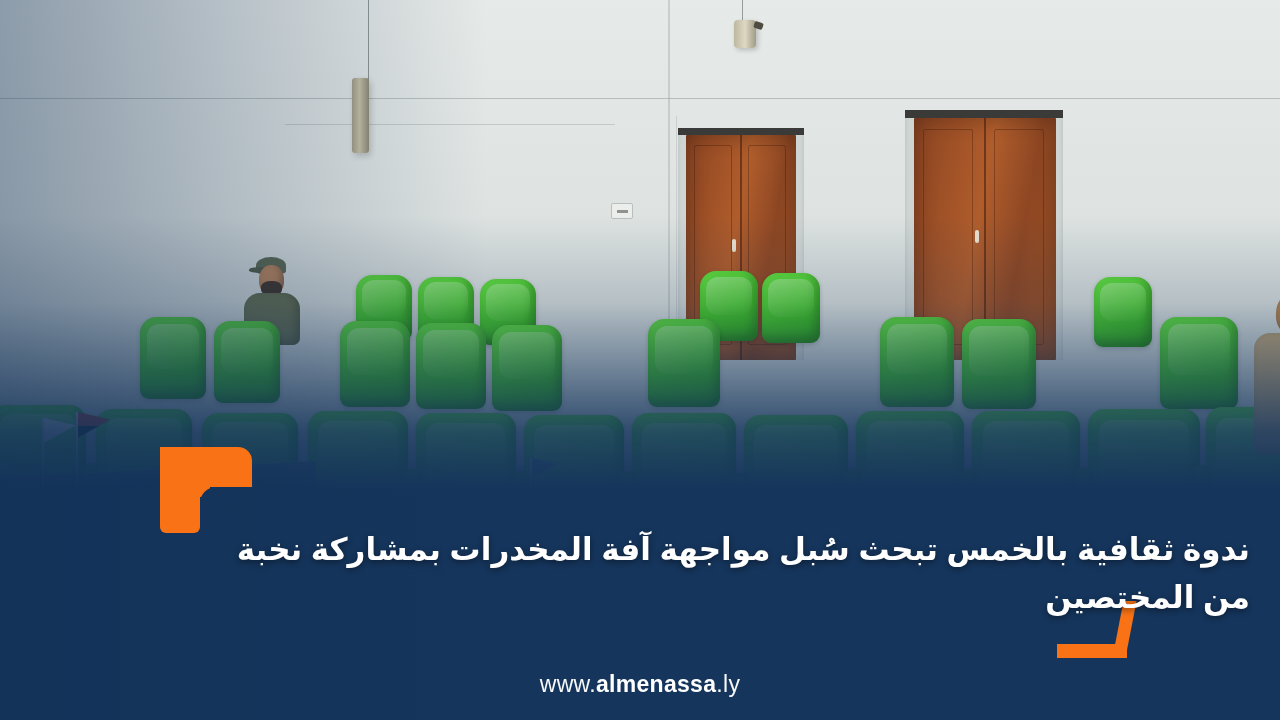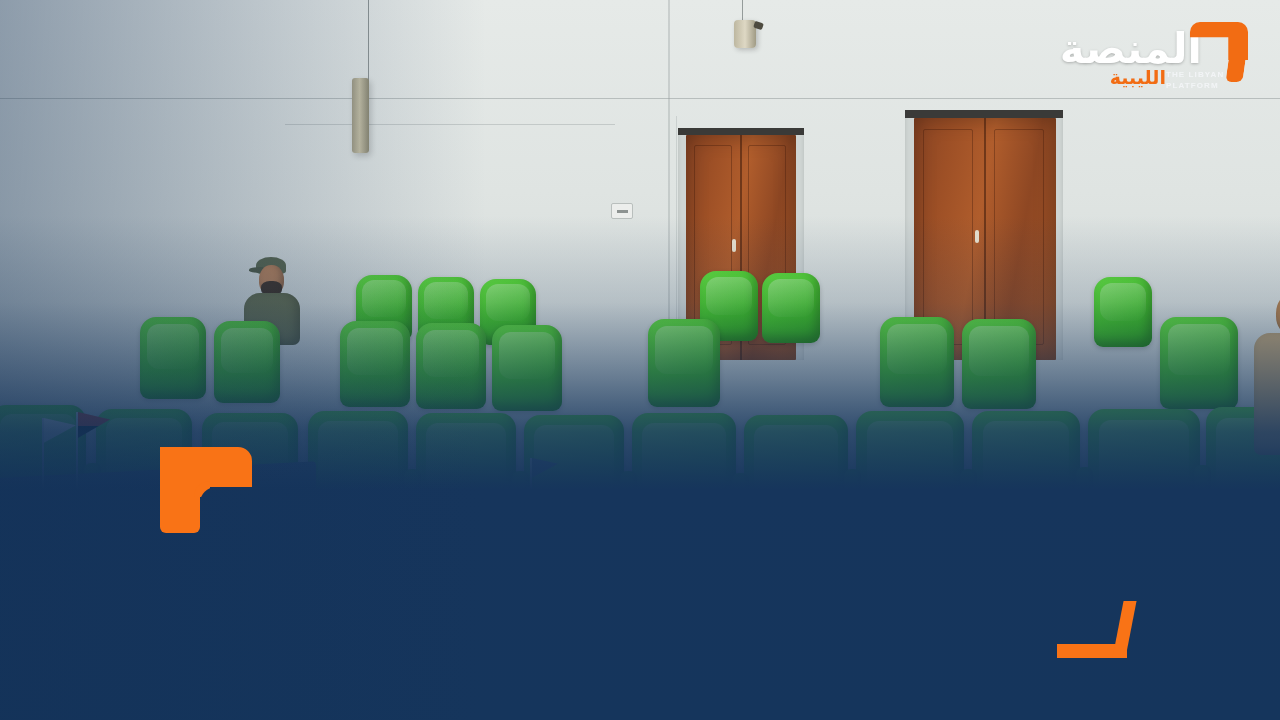--- a/index.html
+++ b/index.html
@@ -532,38 +532,30 @@
     <div class="flagpole" style="left:76px;top:412px;height:84px;"></div>
     <div class="flag" style="left:78px;top:412px;width:32px;height:42px;background:linear-gradient(180deg,#d23b2e 33%,#111 33% 66%,#2a9648 66%);"></div>
     <div class="flagpole" style="left:530px;top:458px;height:60px;"></div>
     <div class="flag" style="left:532px;top:458px;width:26px;height:32px;background:#6b7f92;"></div>
 
     <div class="overlay"></div>
     <div class="overlay-left"></div>
   </div>
 
 
-  <div class="logo">
-    <span class="logo-main">المنصة</span>
-    <span class="logo-mark">
-      <span class="mk-top"></span>
-      <span class="mk-bot"></span>
-    </span>
-    <span class="logo-sub">الليبية</span>
-    <span class="logo-en">
-      <span>THE LIBYAN</span><br>
-      <span>PLATFORM</span>
-    </span>
-  </div>
 
   <div class="bracket-left">
     <span class="h"></span>
       <span class="v"></span>
       <span class="notch"></span>
   </div>
   <div class="bracket-right">
     <span class="h"></span>
       <span class="v"></span>
   </div>
 
-
+  <h1 class="headline">ندوة ثقافية بالخمس تبحث سُبل مواجهة آفة المخدرات بمشاركة نخبة من المختصين</h1>
+
+  <div class="url">
+    <span class="lite">www.</span><b>almenassa</b><span class="lite">.ly</span>
+  </div>
 
 </div>
 
 </body></html>

